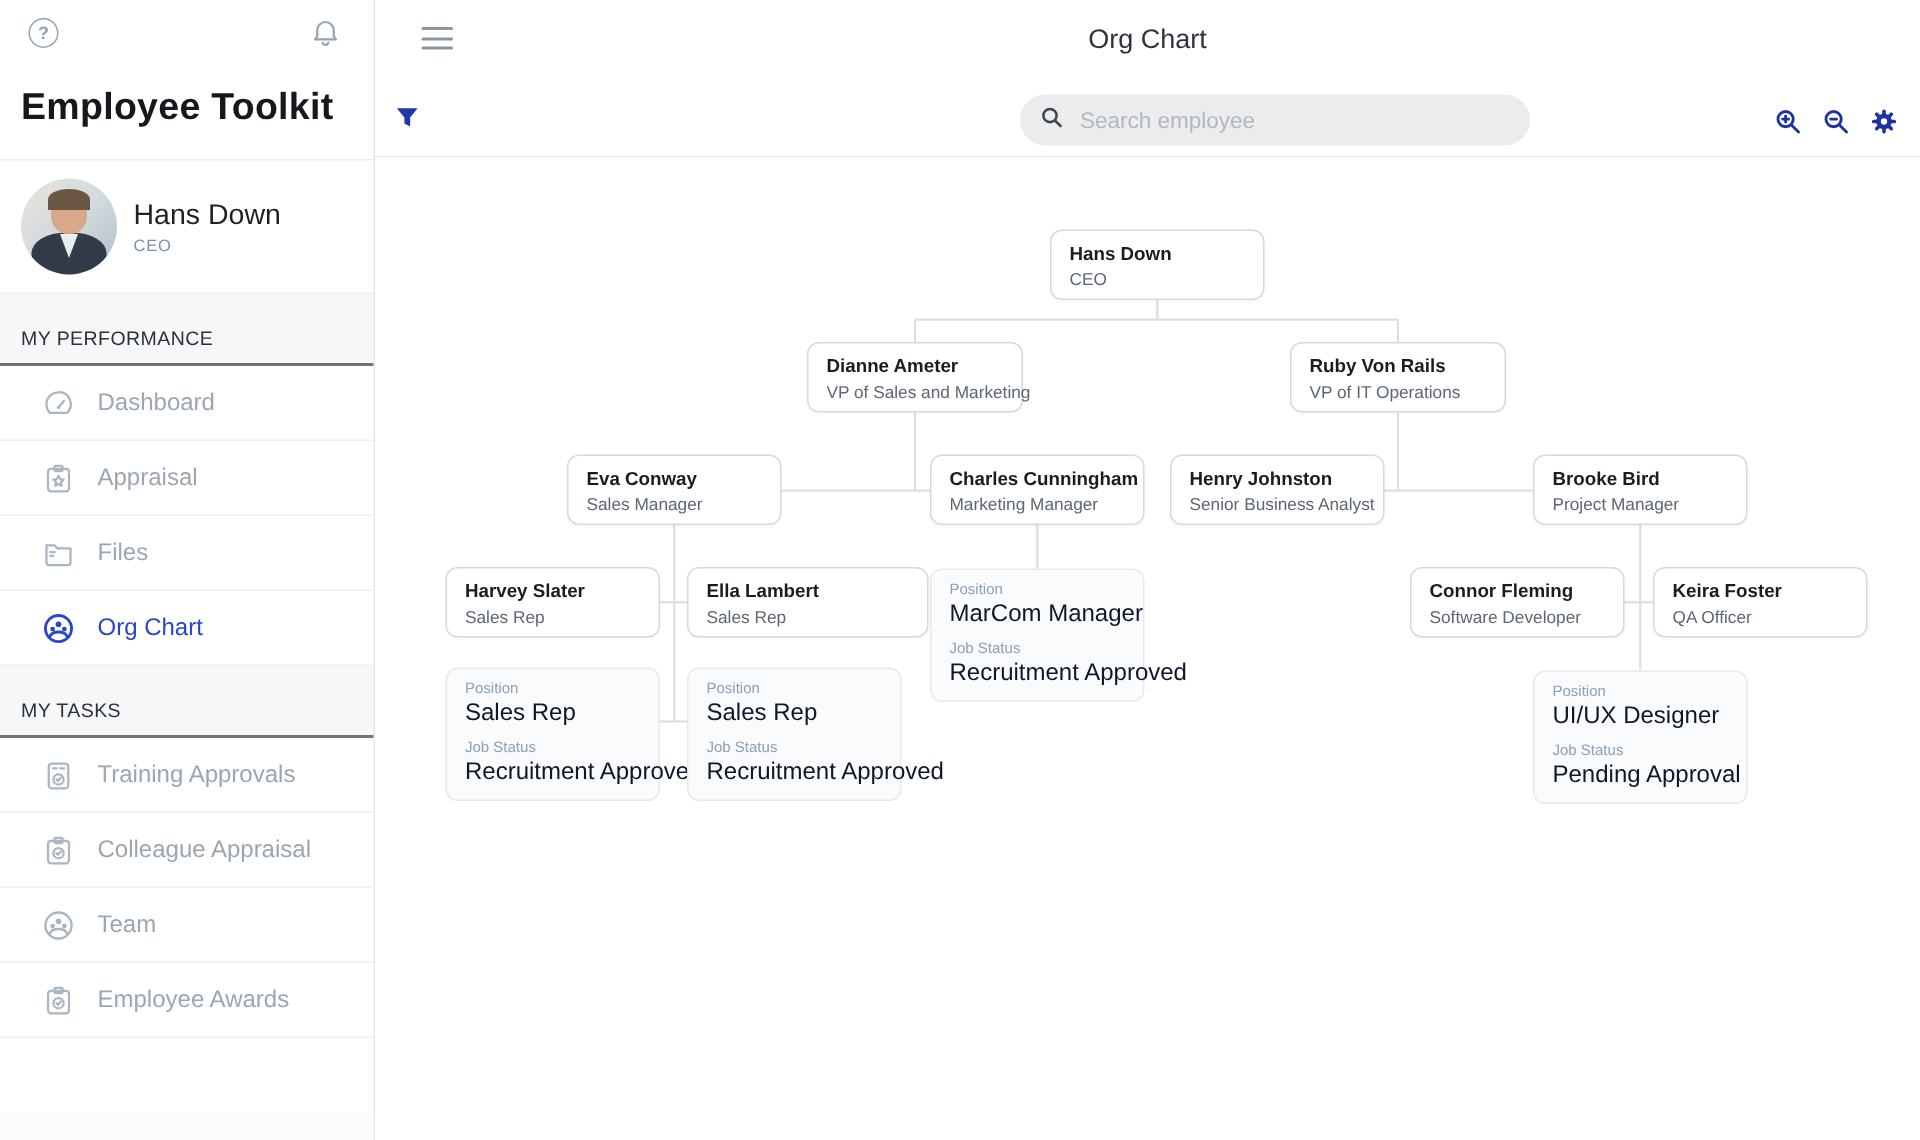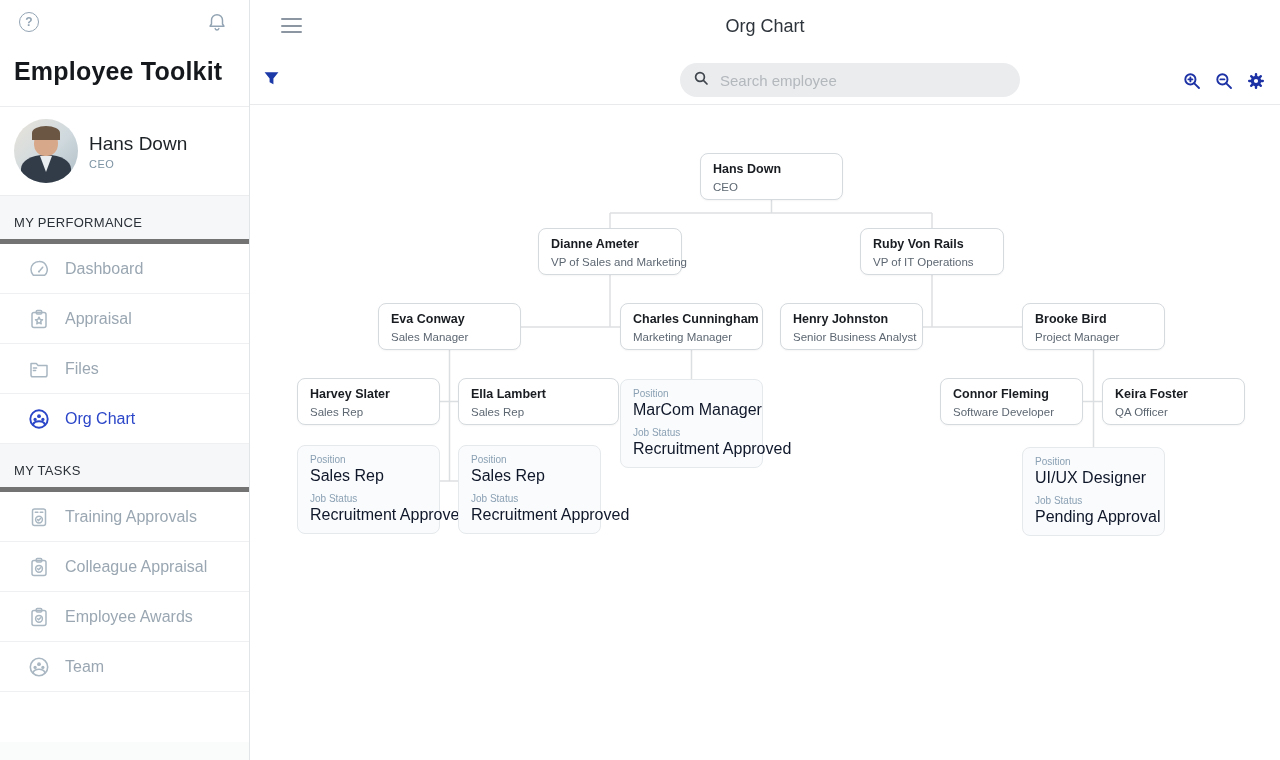--- a/index.html
+++ b/index.html
@@ -30,21 +30,21 @@
   .av-hair { position:absolute; left:18px; top:7px; width:28px; height:14px; border-radius:50% 50% 0 0;
     background:#6b5644; }
   .av-suit { position:absolute; left:7px; top:36px; width:50px; height:30px; border-radius:46% 46% 0 0;
     background:#323c49; }
   .av-shirt { position:absolute; left:26px; top:37px; width:12px; height:16px;
     background:#e9edf0; clip-path:polygon(0 0,100% 0,50% 100%); }
   .p-name { font-size:19px; color:#1d2227; }
   .p-role { font-size:11px; color:#7d93a3; margin-top:3px; letter-spacing:.5px; }
 
   #sb-nav { position:absolute; top:196px; left:0; right:0; }
-  .sb-section { height:48px; background:#f6f7f8; border-bottom:5px solid #737373;
+  .sb-section { height:48px; background:#f6f7f8; border-bottom:2px solid #737373;
     display:flex; align-items:flex-end; padding:0 0 9px 14px; font-size:13px;
     color:#2b3138; letter-spacing:.3px; }
   .sb-item { height:50px; display:flex; align-items:center; gap:13px; padding-left:26px;
     border-bottom:1px solid #eef0f1; color:#9aa7b2; cursor:pointer; background:#fff; }
   .sb-icon { width:26px; height:26px; color:#a9b7c2; display:flex; align-items:center; justify-content:center; }
   .sb-icon svg { width:24px; height:24px; display:block; }
   .sb-label { font-size:16px; }
   .sb-item.active, .sb-item.active .sb-icon { color:#2b46c8; }
   .sb-footer { position:absolute; top:742px; left:0; right:0; bottom:0; background:#fafbfb; }
 
@@ -169,40 +169,40 @@
             <rect x="5" y="5.5" width="14" height="15" rx="2"></rect>
             <rect x="9.2" y="3.6" width="5.6" height="3.4" rx="1.2"></rect>
             <circle cx="12" cy="13.8" r="3.4"></circle>
             <path d="M10.6 13.8l1 1 1.9-2.1"></path>
           </svg>
         </span>
         <span class="sb-label">Colleague Appraisal</span>
       </div>
       <div class="sb-item">
         <span class="sb-icon">
-          <svg viewBox="0 0 24 24" stroke="currentColor" stroke-width="1.5" fill="none" stroke-linecap="round" stroke-linejoin="round">
-            <rect x="5" y="5.5" width="14" height="15" rx="2"></rect>
-            <rect x="9.2" y="3.6" width="5.6" height="3.4" rx="1.2"></rect>
-            <circle cx="12" cy="13.8" r="3.4"></circle>
-            <path d="M10.6 13.8l1 1 1.9-2.1"></path>
-          </svg>
-        </span>
-        <span class="sb-label">Employee Awards</span>
-      </div>
-      <div class="sb-item">
-        <span class="sb-icon">
           <svg viewBox="0 0 24 24" fill="none" stroke="currentColor" stroke-width="1.6" stroke-linecap="round">
             <circle cx="12" cy="12" r="8.7"></circle>
             <circle cx="12" cy="9.2" r="1.9" fill="currentColor" stroke="none"></circle>
             <circle cx="8.1" cy="12.4" r="1.6" fill="currentColor" stroke="none"></circle>
             <circle cx="15.9" cy="12.4" r="1.6" fill="currentColor" stroke="none"></circle>
             <path d="M6.2 17.4c.7-2 2.5-3.1 5.8-3.1s5.1 1.1 5.8 3.1"></path>
           </svg>
         </span>
         <span class="sb-label">Team</span>
+      </div>
+      <div class="sb-item">
+        <span class="sb-icon">
+          <svg viewBox="0 0 24 24" stroke="currentColor" stroke-width="1.5" fill="none" stroke-linecap="round" stroke-linejoin="round">
+            <rect x="5" y="5.5" width="14" height="15" rx="2"></rect>
+            <rect x="9.2" y="3.6" width="5.6" height="3.4" rx="1.2"></rect>
+            <circle cx="12" cy="13.8" r="3.4"></circle>
+            <path d="M10.6 13.8l1 1 1.9-2.1"></path>
+          </svg>
+        </span>
+        <span class="sb-label">Employee Awards</span>
       </div>
     </nav>
   <div class="sb-footer"></div>
 </aside>
 
 <div class="main">
   <div class="m-row1">
     <span class="burger">
         <i></i>
         <i></i>

